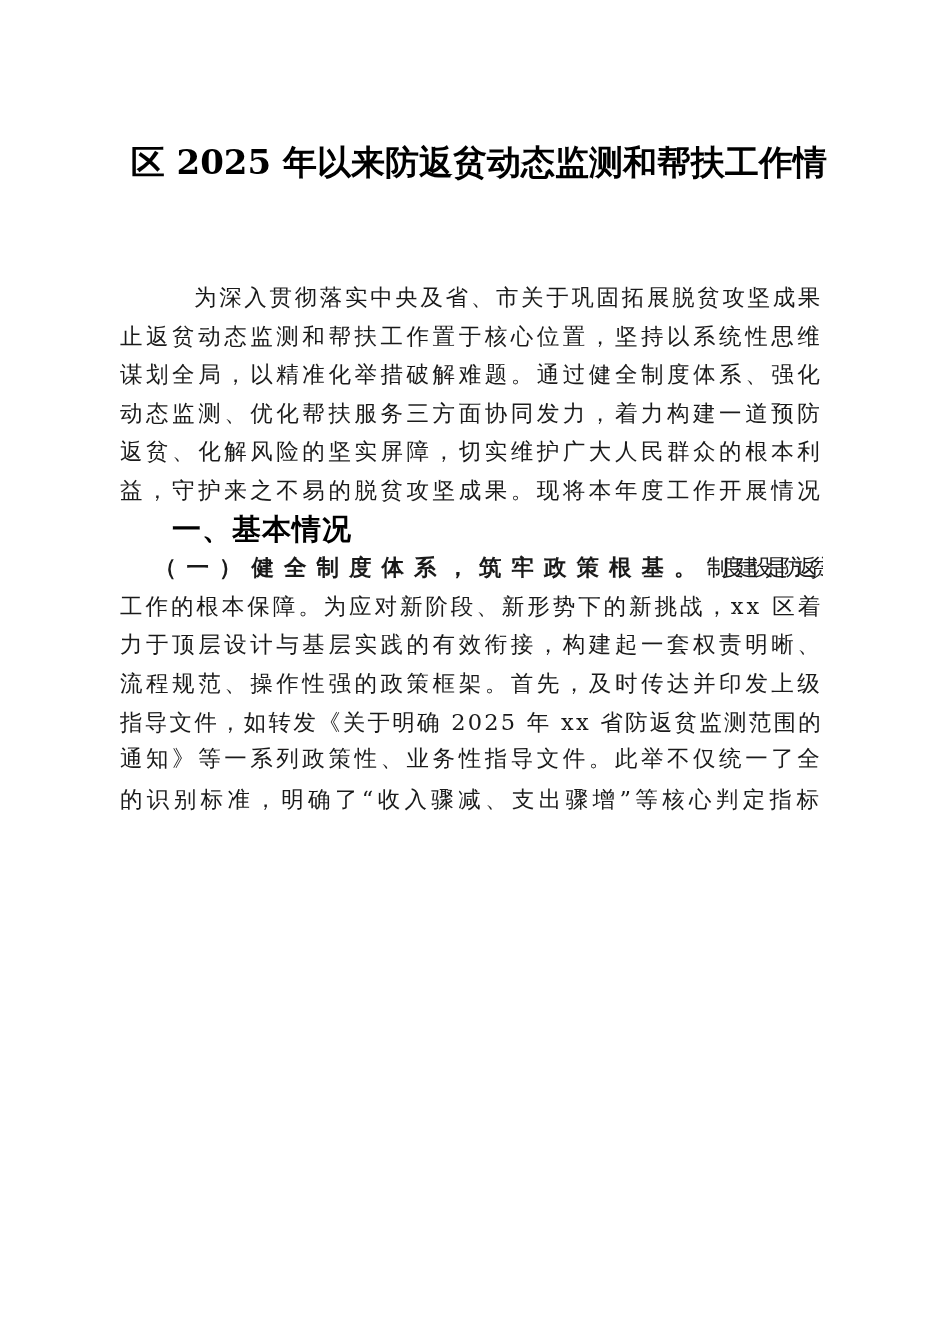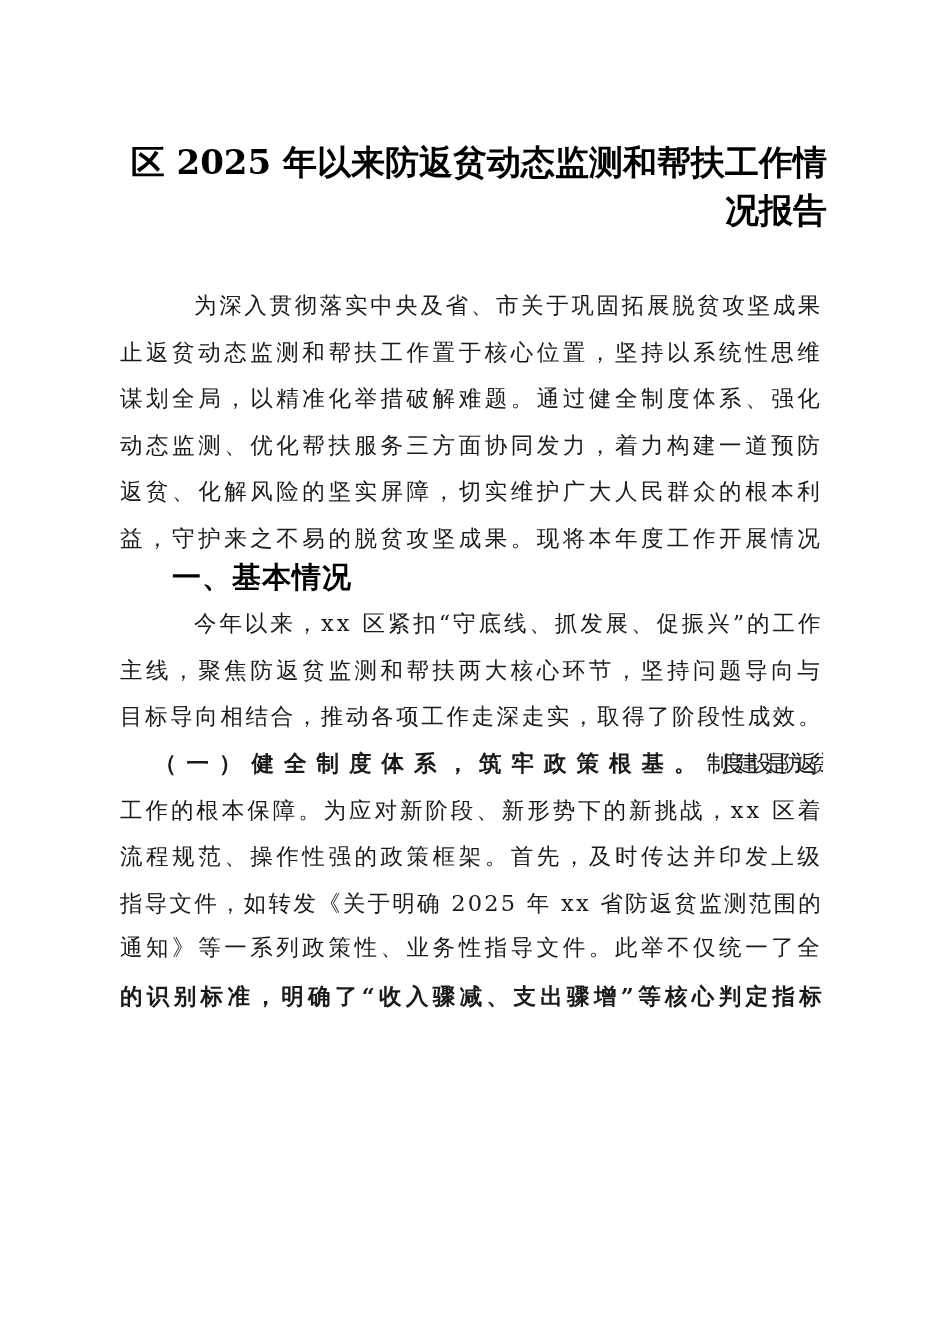--- a/index.html
+++ b/index.html
@@ -46,21 +46,20 @@
       display: block;
       white-space: nowrap;
       font-family: "DejaVu Serif", "Liberation Serif", serif;
       font-size: 22.5px;
       height: 38.6px;
       line-height: 38.6px;
       letter-spacing: 14.4px;
       color: #1a1a1a;
       text-align: justify;
       text-align-last: justify;
-      margin-top: 8px;
     }
     .line.last { text-align-last: left; }
     .line.indent { padding-left: 74px; }
     .heading-line {
       display: block;
       white-space: nowrap;
       font-family: "DejaVu Sans", "Liberation Sans", sans-serif;
       font-weight: bold;
       font-size: 29px;
       height: 38.6px;
@@ -77,47 +76,42 @@
     .line .rest { font-weight: normal; }
     .para { display: block; }
   </style>
 </head>
 <body>
 
 <div class="page">
 
   <h1 class="title">
     <span class="line-t" style="display:block;white-space:nowrap;">区 2025 年以来防返贫动态监测和帮扶工作情</span>
-    <span class="line-t" style="display:block;white-space:nowrap;">况报告</span>
   </h1>
 
   <div class="body-text">
 
     <div class="para">
       <span class="line indent" style="display: block; width: 703px; letter-spacing: 2.64px; box-sizing: border-box; overflow: hidden;">为深入贯彻落实中央及省、市关于巩固拓展脱贫攻坚成果</span>
       <span class="line" style="display: block; width: 703px; letter-spacing: 3.54815px; box-sizing: border-box; overflow: hidden;">止返贫动态监测和帮扶工作置于核心位置，坚持以系统性思维</span>
       <span class="line" style="display: block; width: 703px; letter-spacing: 3.54815px; box-sizing: border-box; overflow: hidden;">谋划全局，以精准化举措破解难题。通过健全制度体系、强化</span>
       <span class="line" style="display: block; width: 703px; letter-spacing: 3.54815px; box-sizing: border-box; overflow: hidden;">动态监测、优化帮扶服务三方面协同发力，着力构建一道预防</span>
       <span class="line" style="display: block; width: 703px; letter-spacing: 3.54815px; box-sizing: border-box; overflow: hidden;">返贫、化解风险的坚实屏障，切实维护广大人民群众的根本利</span>
       <span class="line" style="display: block; width: 703px; letter-spacing: 3.54815px; box-sizing: border-box; overflow: hidden;">益，守护来之不易的脱贫攻坚成果。现将本年度工作开展情况</span>
     </div>
 
     <span class="heading-line">一、基本情况</span>
 
-    <div class="para">
-      <span class="line indent" style="display: block; width: 703px; letter-spacing: 2.91852px; box-sizing: border-box; overflow: hidden;">今年以来，xx 区紧扣“守底线、抓发展、促振兴”的工作</span>
-      <span class="line" style="display: block; width: 703px; letter-spacing: 3.54815px; box-sizing: border-box; overflow: hidden;">主线，聚焦防返贫监测和帮扶两大核心环节，坚持问题导向与</span>
-      <span class="line" style="letter-spacing: 2.60714px; display: block; width: 703px; box-sizing: border-box; overflow: hidden;">目标导向相结合，推动各项工作走深走实，取得了阶段性成效。</span>
-    </div>
 
     <div class="para">
       <span class="line indent" style="padding-left: 34px; display: block; width: 703px; letter-spacing: -7.8px; box-sizing: border-box; overflow: hidden;">
         <span class="sub-lead">（一）健全制度体系，筑牢政策根基。</span><span class="rest">制度建设是防返贫</span>
       </span>
       <span class="line" style="display: block; width: 703px; letter-spacing: 2.95172px; box-sizing: border-box; overflow: hidden;">工作的根本保障。为应对新阶段、新形势下的新挑战，xx 区着</span>
+      <span class="line" style="display: block; width: 703px; letter-spacing: 3.54815px; box-sizing: border-box; overflow: hidden;">力于顶层设计与基层实践的有效衔接，构建起一套权责明晰、</span>
       <span class="line" style="display: block; width: 703px; letter-spacing: 3.54815px; box-sizing: border-box; overflow: hidden;">流程规范、操作性强的政策框架。首先，及时传达并印发上级</span>
       <span class="line" style="display: block; width: 703px; letter-spacing: 2.24848px; box-sizing: border-box; overflow: hidden;">指导文件，如转发《关于明确 2025 年 xx 省防返贫监测范围的</span>
       <span class="line" style="display: block; width: 703px; letter-spacing: 3.54815px; box-sizing: border-box; overflow: hidden; font-family: Liberation Mono, monospace;">通知》等一系列政策性、业务性指导文件。此举不仅统一了全</span>
-      <span class="line" style="display: block; width: 703px; letter-spacing: 4.36296px; box-sizing: border-box; overflow: hidden; font-weight: bold;">的识别标准，明确了“收入骤减、支出骤增”等核心判定指标</span>
+      <span class="line" style="display: block; width: 703px; letter-spacing: 4.36296px; box-sizing: border-box; overflow: hidden;">的识别标准，明确了“收入骤减、支出骤增”等核心判定指标</span>
     </div>
 
   </div>
 </div>
 
 </body></html>

